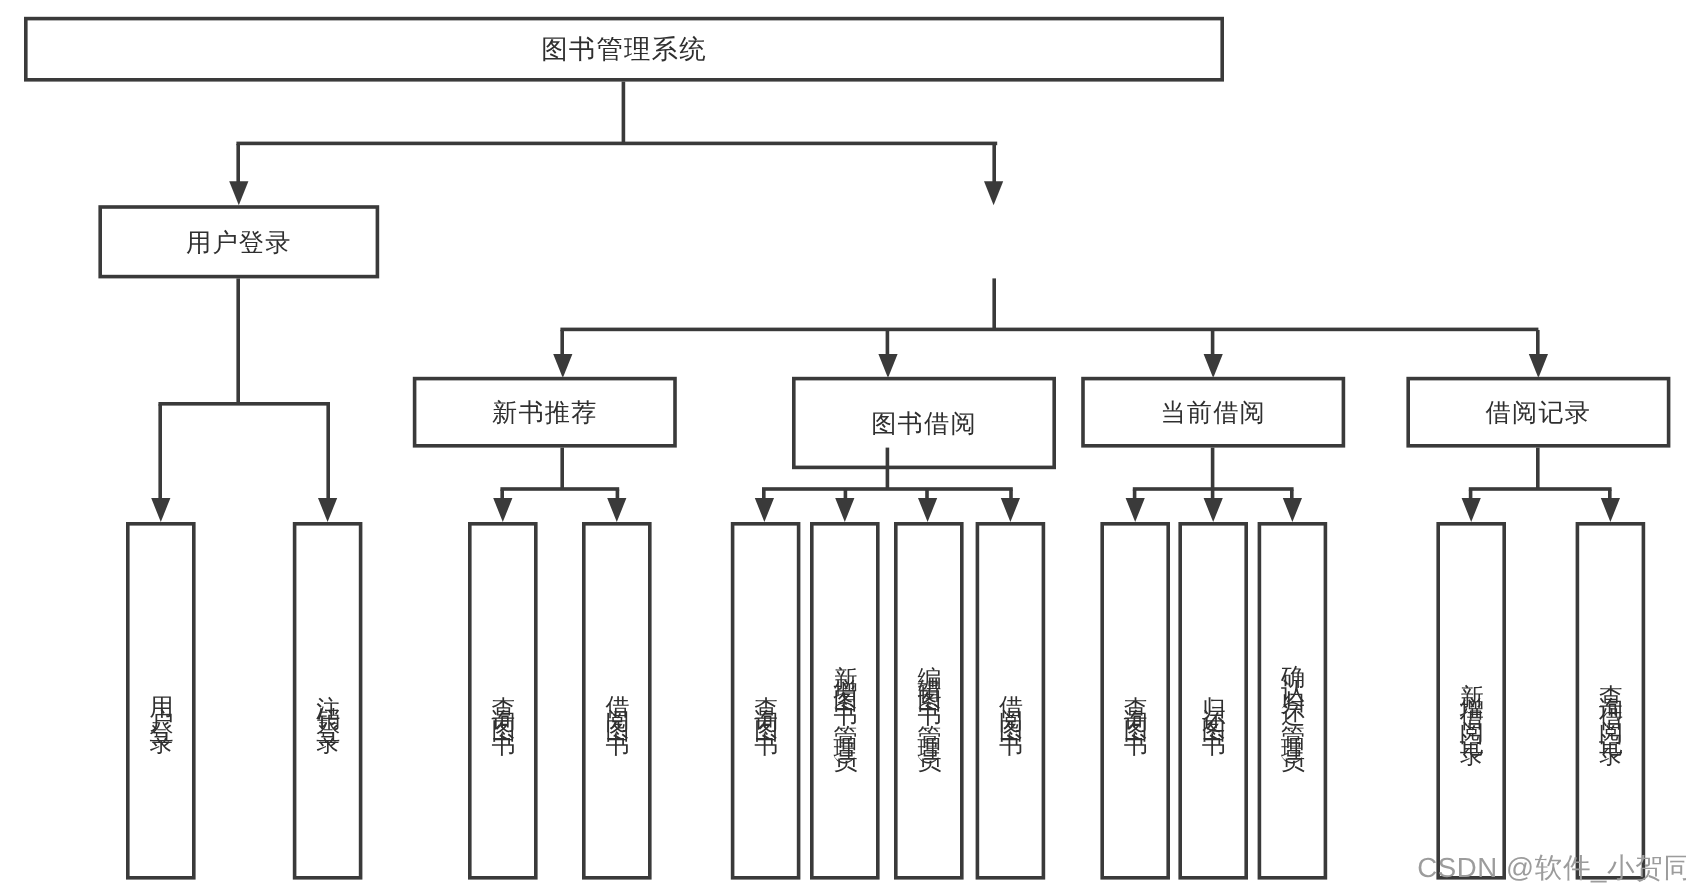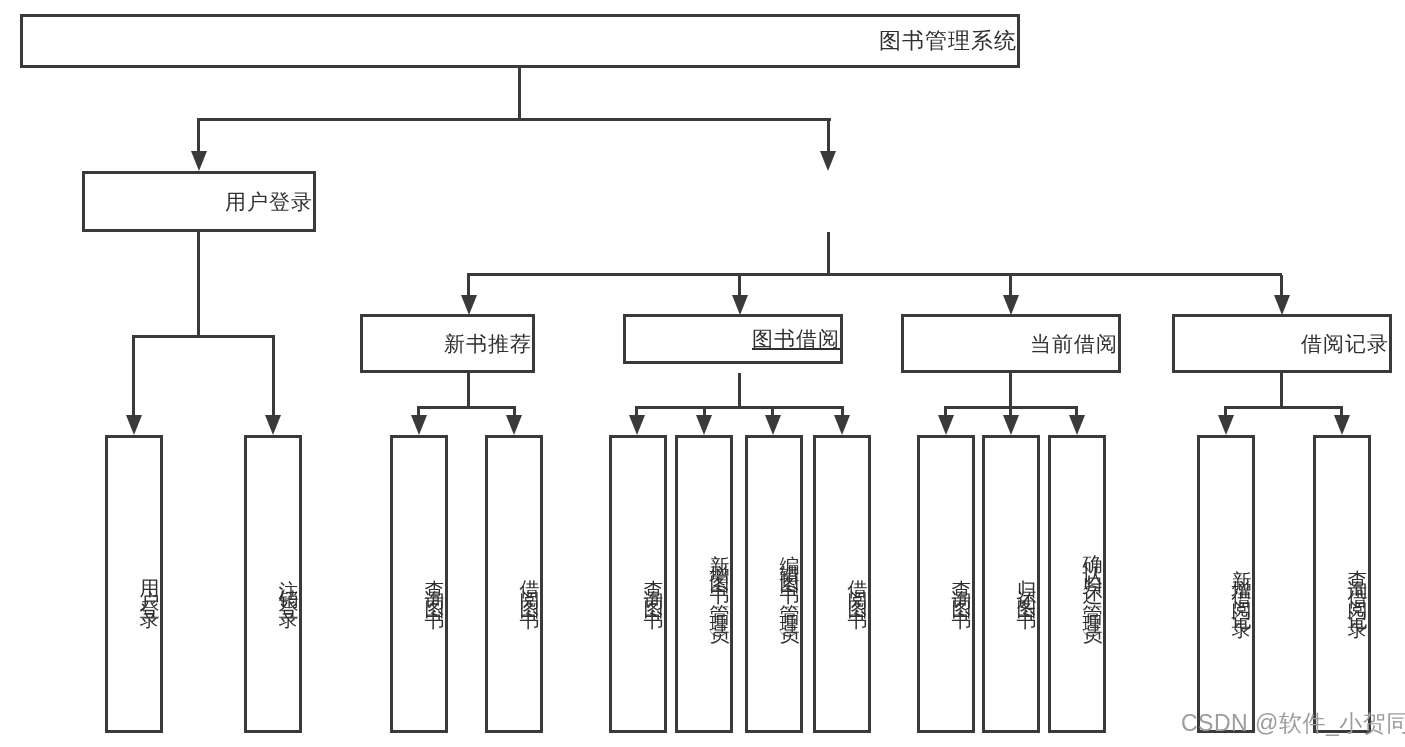--- a/index.html
+++ b/index.html
@@ -10,21 +10,21 @@
   }
   html,body{margin:0;padding:0;background:var(--background);}
   body{font-family:"Liberation Sans","DejaVu Sans",sans-serif;}
   .canvas{
     position:relative;width:1405px;height:747px;
     background:var(--background);overflow:hidden;
   }
   .box{
     position:absolute;box-sizing:border-box;
     border:3px solid var(--line);background:var(--background);
-    display:flex;align-items:center;justify-content:flex-end;
+    display:flex;align-items:center;justify-content:center;
     color:var(--text);
   }
   .hbox{font-size:21px;letter-spacing:1px;}
   .vbox{font-size:20px;}
   .vlabel{
     writing-mode:vertical-rl;text-orientation:mixed;
     letter-spacing:10px;line-height:1;white-space:nowrap;
   }
   .vl{position:absolute;width:3px;background:var(--line);}
   .hl{position:absolute;height:3px;background:var(--line);}
@@ -70,24 +70,24 @@
   <div class="hl" style="left:467px;top:273px;width:815px;"></div>
   <div class="vl" style="left:467px;top:275px;height:22px;"></div>
   <div class="tri" style="left:461px;top:295px;"></div>
   <div class="vl" style="left:738px;top:275px;height:22px;"></div>
   <div class="tri" style="left:732px;top:295px;"></div>
   <div class="vl" style="left:1009px;top:275px;height:22px;"></div>
   <div class="tri" style="left:1003px;top:295px;"></div>
   <div class="vl" style="left:1280px;top:275px;height:22px;"></div>
   <div class="tri" style="left:1274px;top:295px;"></div>
 
-  <div class="box hbox" style="left:360px;top:314px;width:175px;height:59px;">
+  <div class="box hbox" style="left:344px;top:314px;width:220px;height:59px;">
     <span>新书推荐</span>
   </div>
-  <div class="box hbox" style="left:623px;top:314px;width:220px;height:50px;text-decoration:underline;">
+  <div class="box hbox" style="left:660px;top:314px;width:220px;height:77px;">
     <span>图书借阅</span>
   </div>
   <div class="box hbox" style="left:1172px;top:314px;width:220px;height:59px;">
     <span>借阅记录</span>
   </div>
   <div class="box hbox" style="left:901px;top:314px;width:220px;height:59px;">
     <span>当前借阅</span>
   </div>
 
   <div class="vl" style="left:467px;top:373px;height:35px;"></div>

